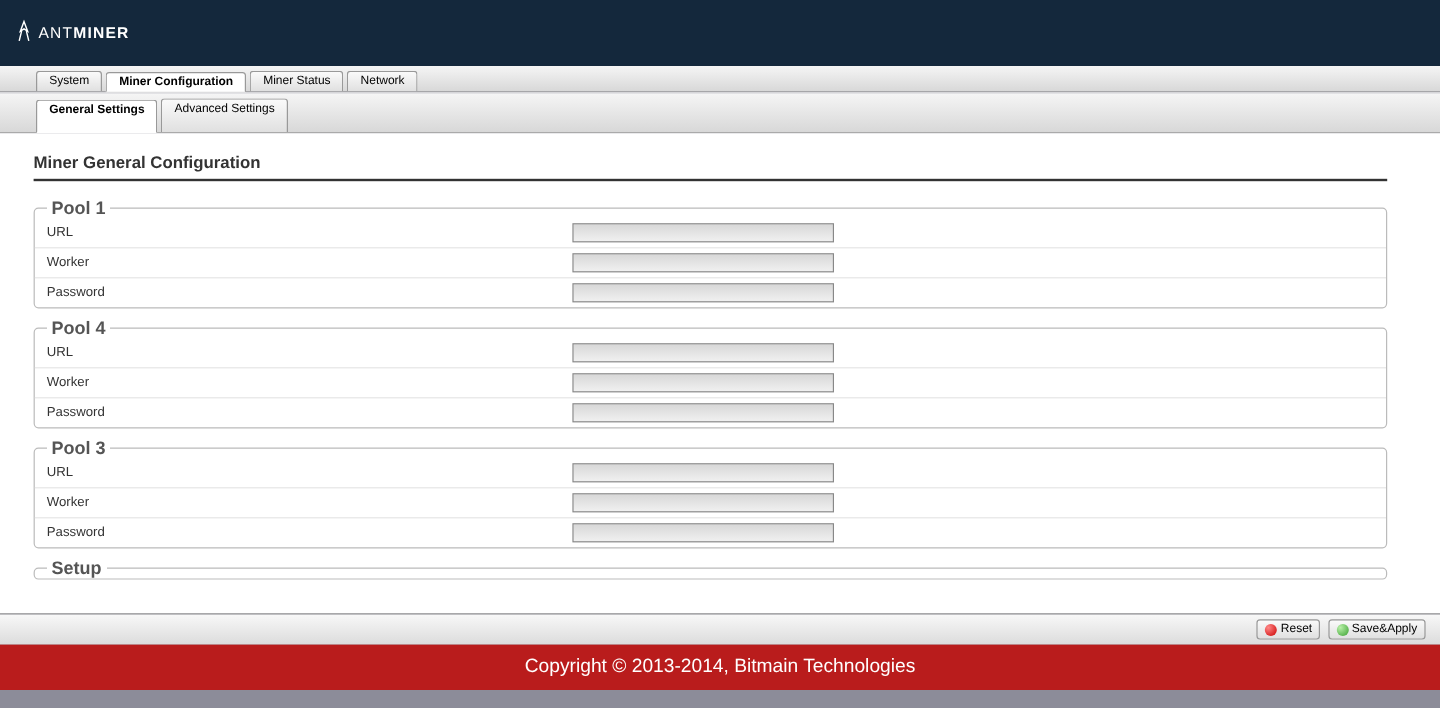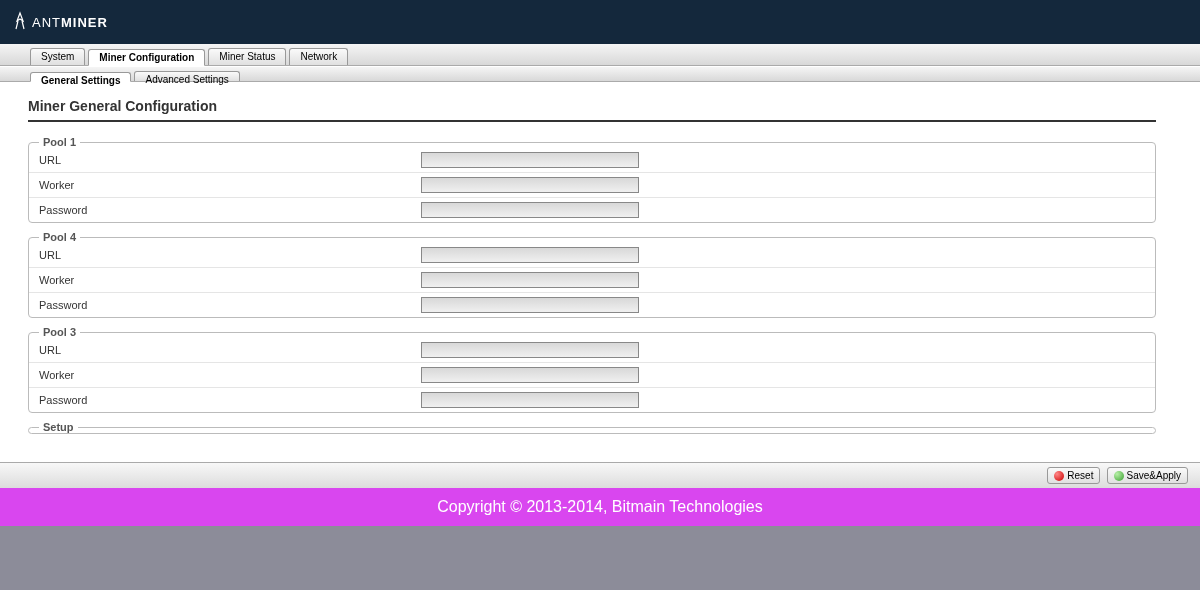--- a/index.html
+++ b/index.html
@@ -7,21 +7,21 @@
       padding: 0;
       box-sizing: border-box;
     }
     body {
       font-family: Arial, Helvetica, sans-serif;
       background: #8c8c99;
       font-size: 11px;
     }
     .header {
       background: #14283c;
-      height: 44px;
+      height: 55px;
       display: flex;
       align-items: center;
       padding: 0 12px;
     }
     .logo {
       display: flex;
       align-items: center;
       color: #fff;
       font-size: 13px;
       letter-spacing: 1px;
@@ -30,21 +30,21 @@
       margin-right: 4px;
       margin-bottom: 0;
     }
     .logo-text {
       font-weight: normal;
     }
     .logo-text .bold {
       font-weight: bold;
     }
     .content-wrapper {
-      background: #d946ef;
+      background: #b91c1c;
       padding: 0;
     }
     .main-container {
       background: #8c8c99;
       margin: 0;
     }
     .tab-bar {
       display: flex;
       background: linear-gradient(to bottom, #f5f5f5, #d8d8d8);
       padding: 4px 0 0 30px;
@@ -69,21 +69,21 @@
       border-bottom: 1px solid #fff;
       top: 1px;
       z-index: 2;
     }
     .sub-tab-bar {
       display: flex;
       background: linear-gradient(to bottom, #f5f5f5, #d8d8d8);
       padding: 4px 0 0 30px;
       border-top: 1px solid #fff;
       border-bottom: 1px solid #aaa;
-      height: 16px;
+      height: 34px;
       gap: 3px;
     }
     .page-content {
       background: #fff;
       padding: 12px 44px 20px 28px;
     }
     .page-title {
       font-size: 14px;
       font-weight: bold;
       color: #333;
@@ -93,36 +93,36 @@
     }
     fieldset {
       border: 1px solid #bbb;
       border-radius: 4px;
       padding: 0;
       margin-bottom: 8px;
     }
     legend {
       color: #555;
       font-weight: bold;
-      font-size: 11px;
+      font-size: 15px;
       padding: 0 4px;
       margin-left: 10px;
     }
     .form-row {
       display: flex;
       align-items: center;
       border-bottom: 1px solid #e5e5e5;
       padding: 4px 10px;
       min-height: 22px;
     }
     .form-row:last-child {
       border-bottom: none;
     }
     .form-label {
-      width: 382px;
+      width: 438px;
       color: #333;
       font-size: 11px;
     }
     .form-input-cell {
       flex: 1;
       display: flex;
       align-items: center;
     }
     .text-input {
       width: 218px;

